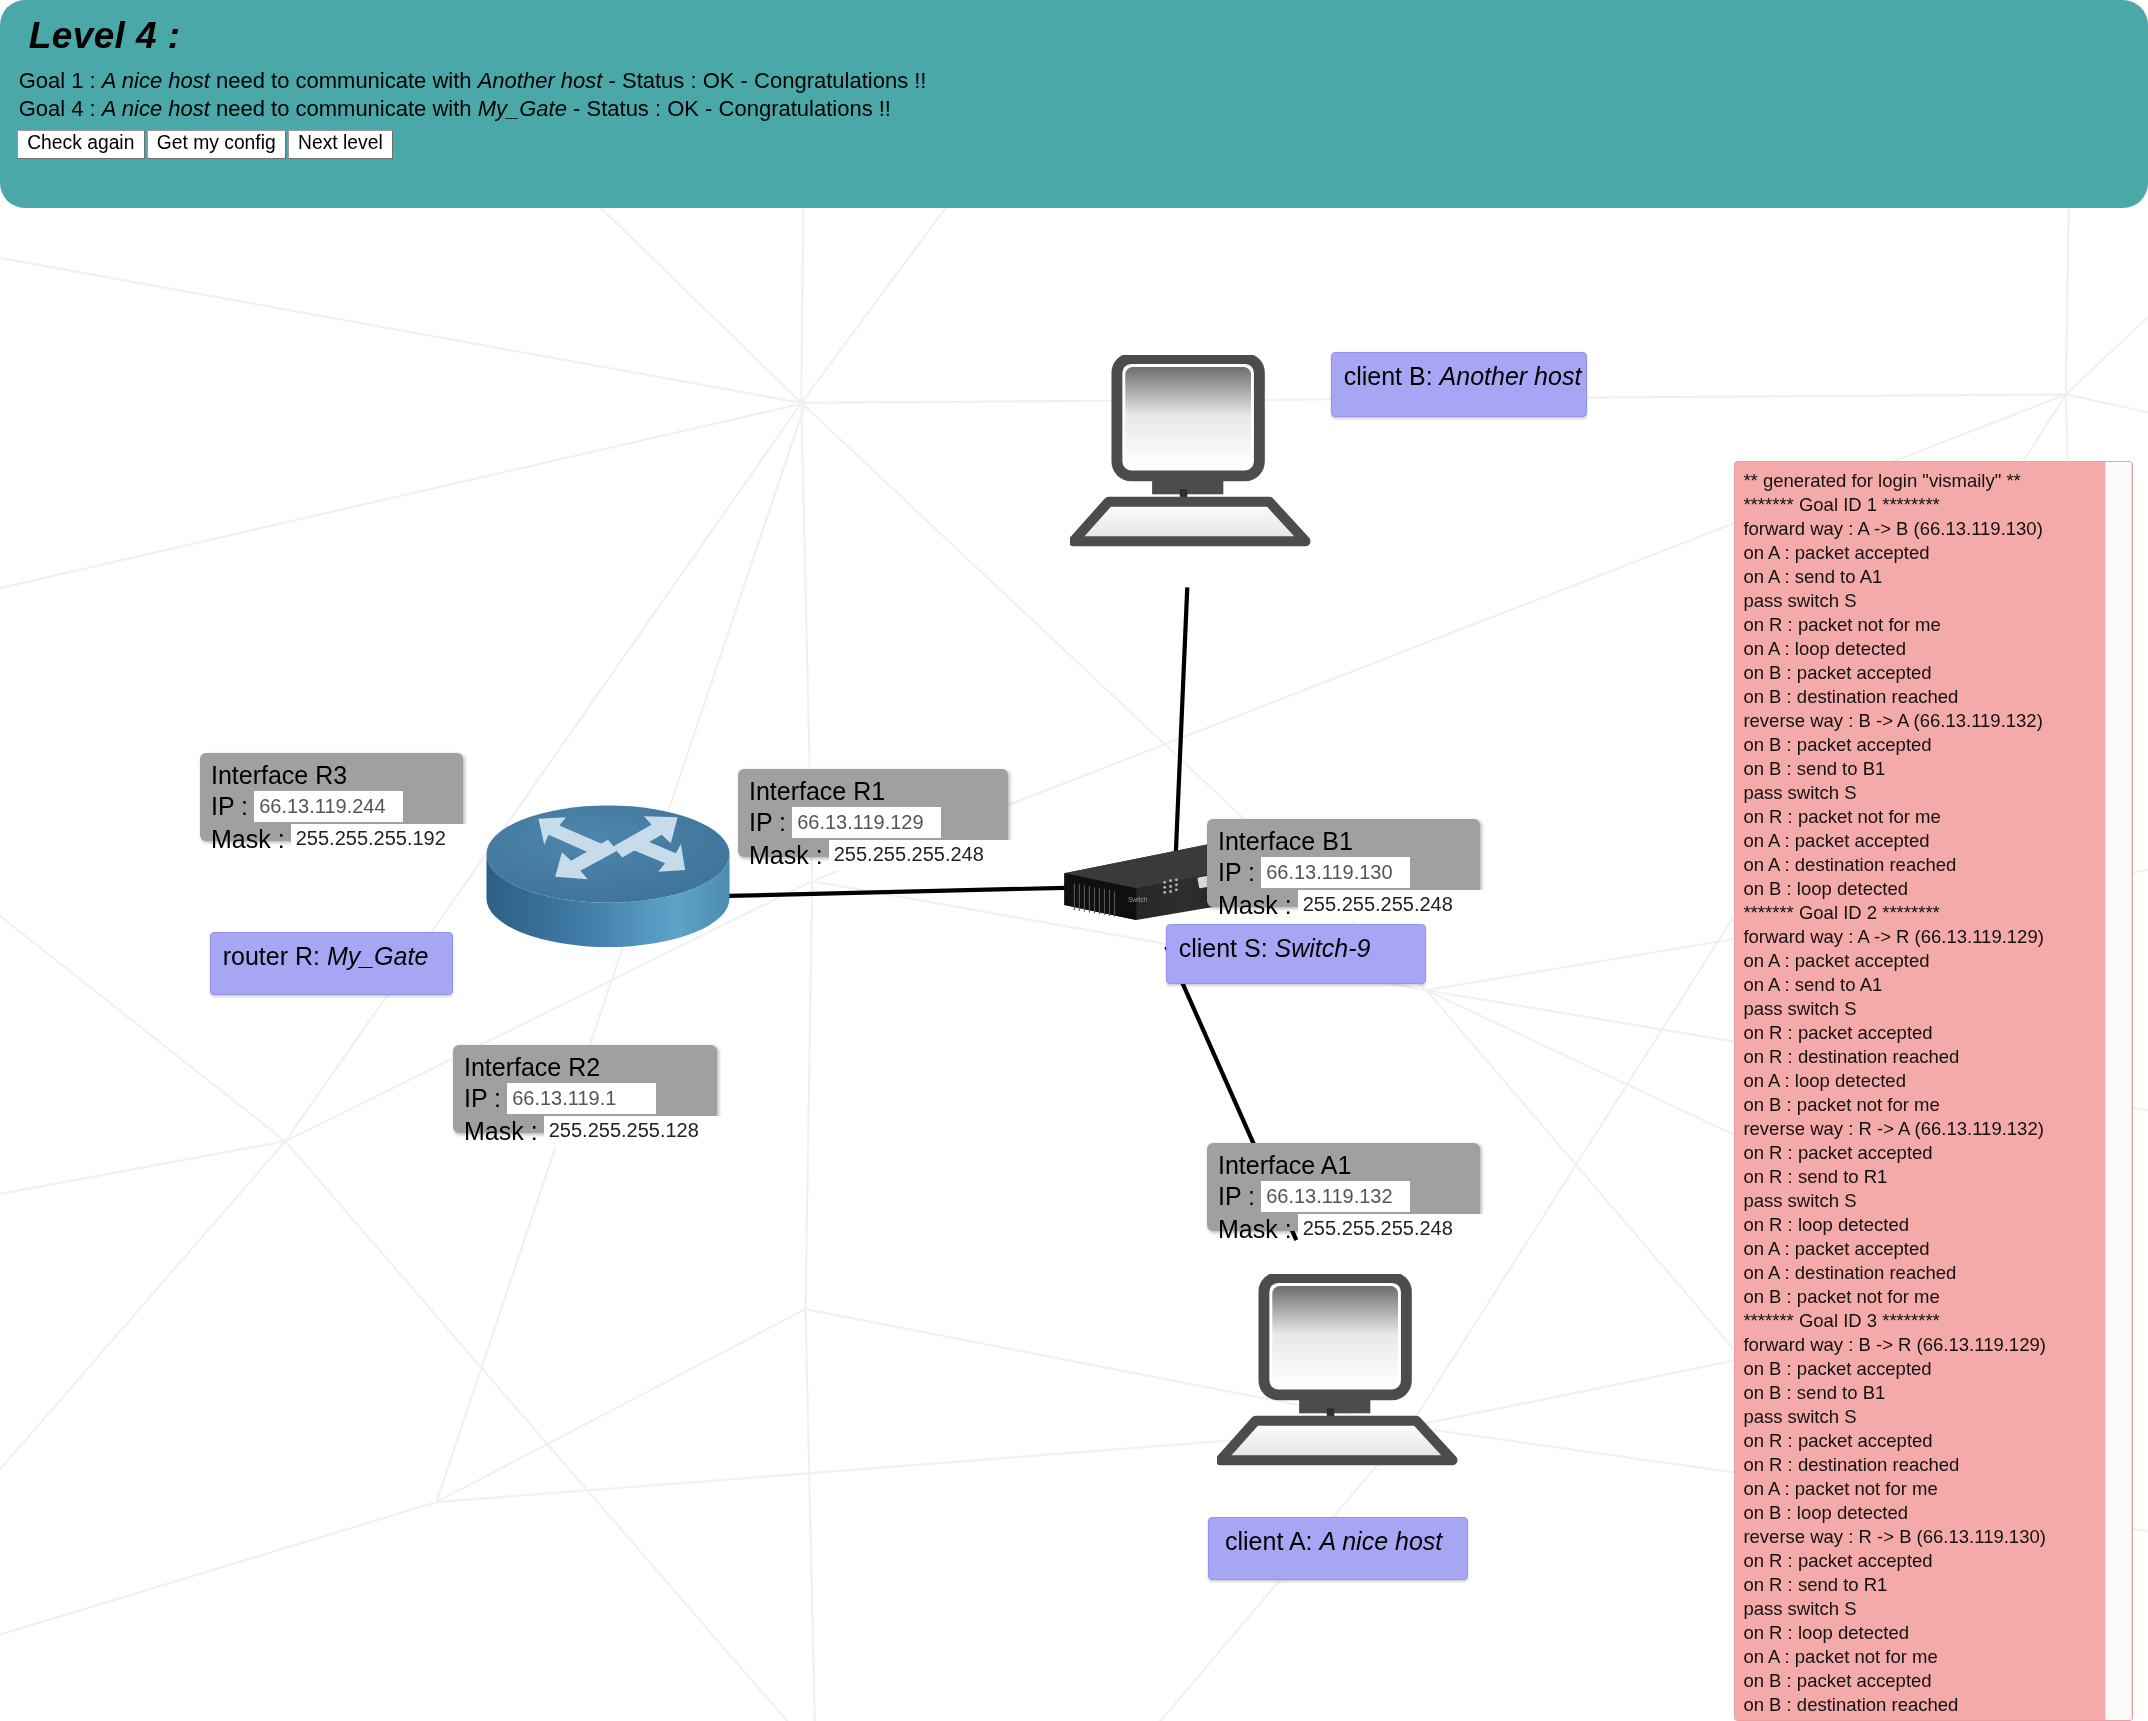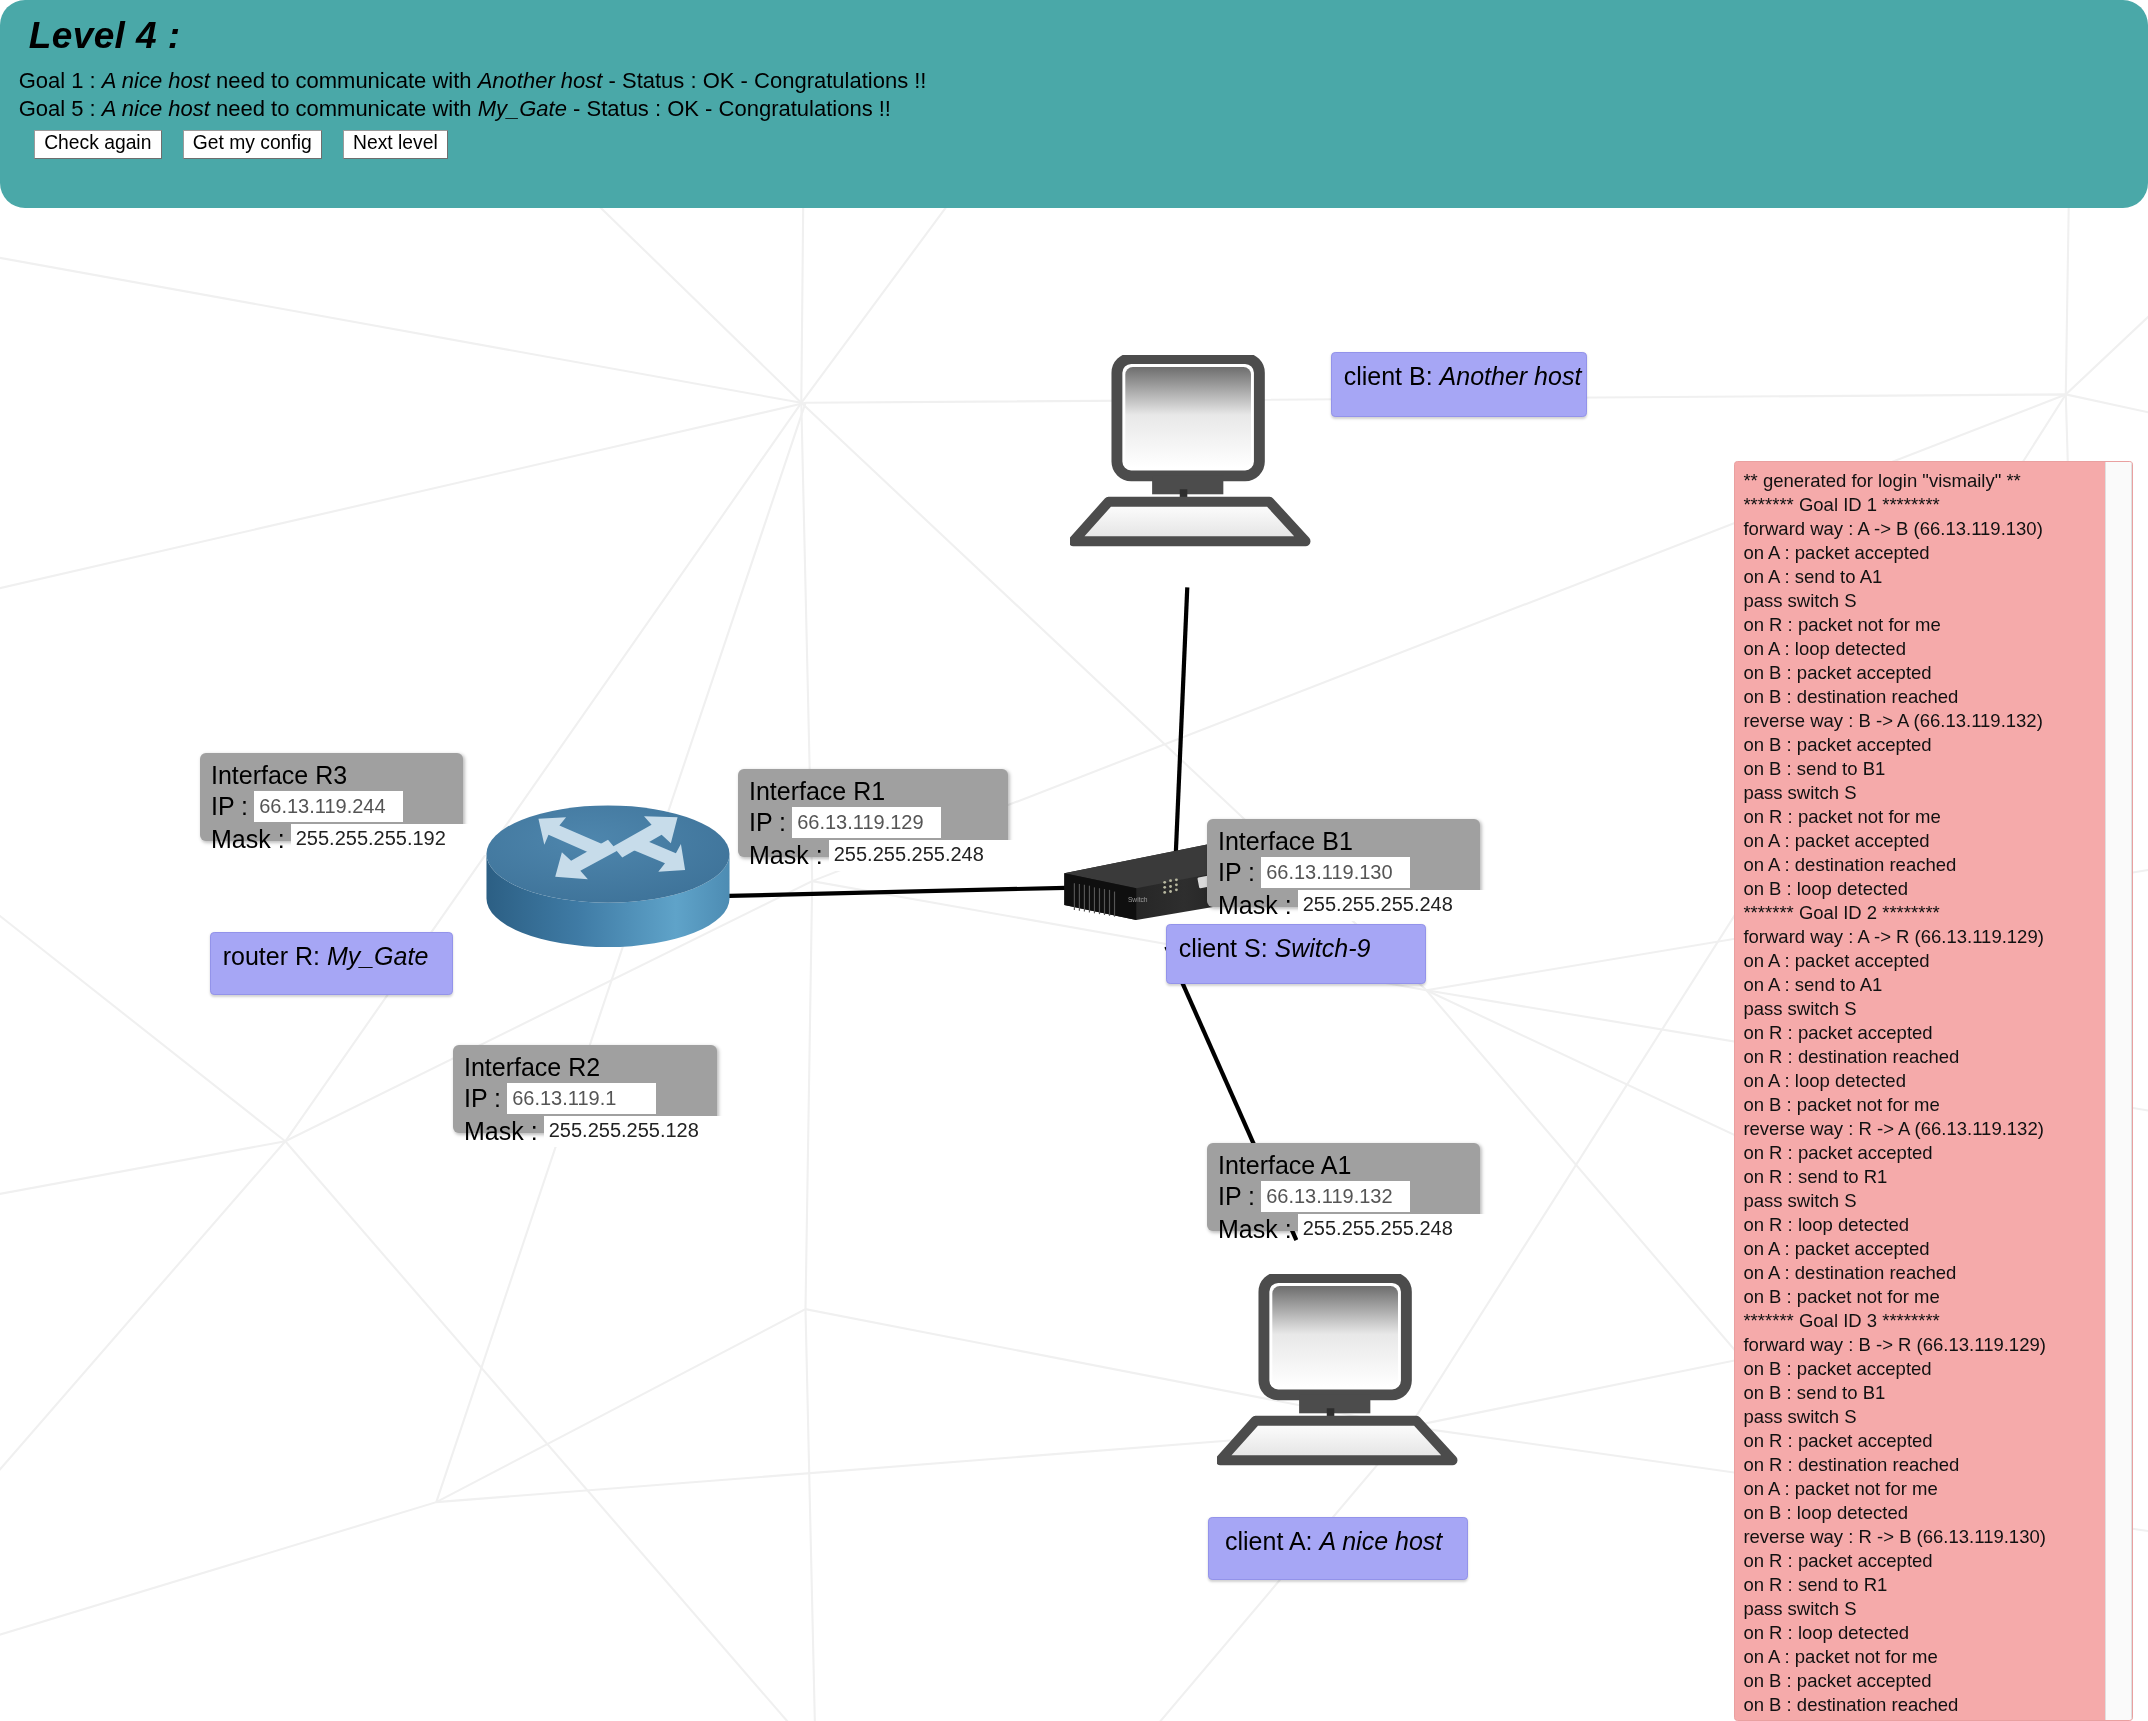--- a/index.html
+++ b/index.html
@@ -47,23 +47,23 @@
   .goal-line {
     font-size: 22px;
     color: #000;
     line-height: 28px;
     white-space: nowrap;
     margin-left: 1.7px;
   }
   .goal-em { font-style: italic; }
   #banner-buttons {
     margin-top: 6.7px;
-    margin-left: 17px;
+    margin-left: 0;
     display: flex;
-    gap: 21px;
+    gap: 2px;
   }
   .banner-btn {
     font-family: "Liberation Sans", sans-serif;
     font-size: 19.3px;
     background: #ffffff;
     color: #000;
     border: 0.8px solid #9a9a9a;
     border-right-color: #6e6e6e;
     border-bottom-color: #6e6e6e;
     padding: 2.5px 9.2px 4.2px 9.2px;
@@ -218,21 +218,21 @@
   </g>
 </svg>
 
 <div id="banner">
   <div id="banner-title">Level 4 :</div>
 
   <div class="goal-line">
     <span>Goal 1 : </span><span class="goal-em">A nice host</span><span> need to communicate with </span><span class="goal-em">Another host</span><span> - Status : OK - Congratulations !!</span>
   </div>
   <div class="goal-line">
-    <span>Goal 5 : </span><span class="goal-em">A nice host</span><span> need to communicate with </span><span class="goal-em">My_Gate</span><span> - Status : OK - Congratulations !!</span>
+    <span>Goal 4 : </span><span class="goal-em">A nice host</span><span> need to communicate with </span><span class="goal-em">My_Gate</span><span> - Status : OK - Congratulations !!</span>
   </div>
 
   <div id="banner-buttons">
     <button class="banner-btn">Check again</button>
     <button class="banner-btn">Get my config</button>
     <button class="banner-btn">Next level</button>
   </div>
 </div>
 
 <div id="canvas">

